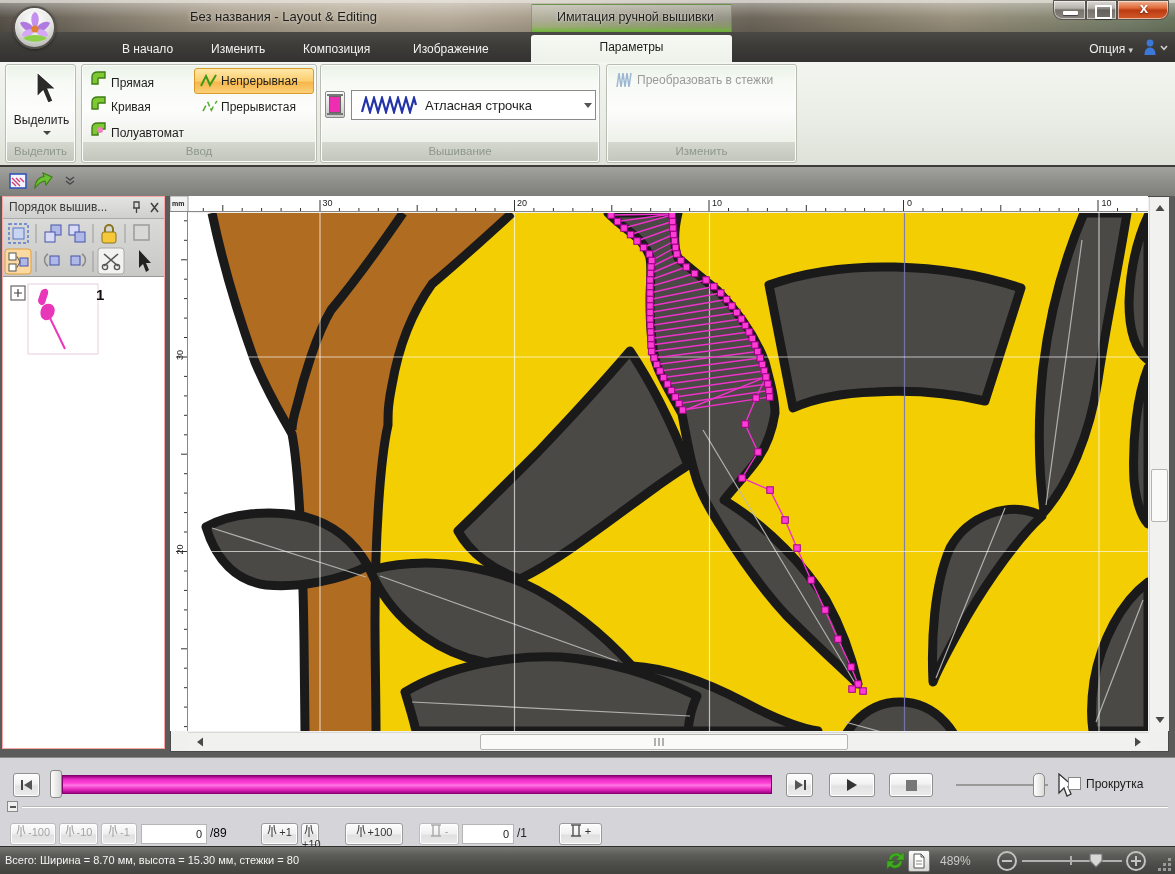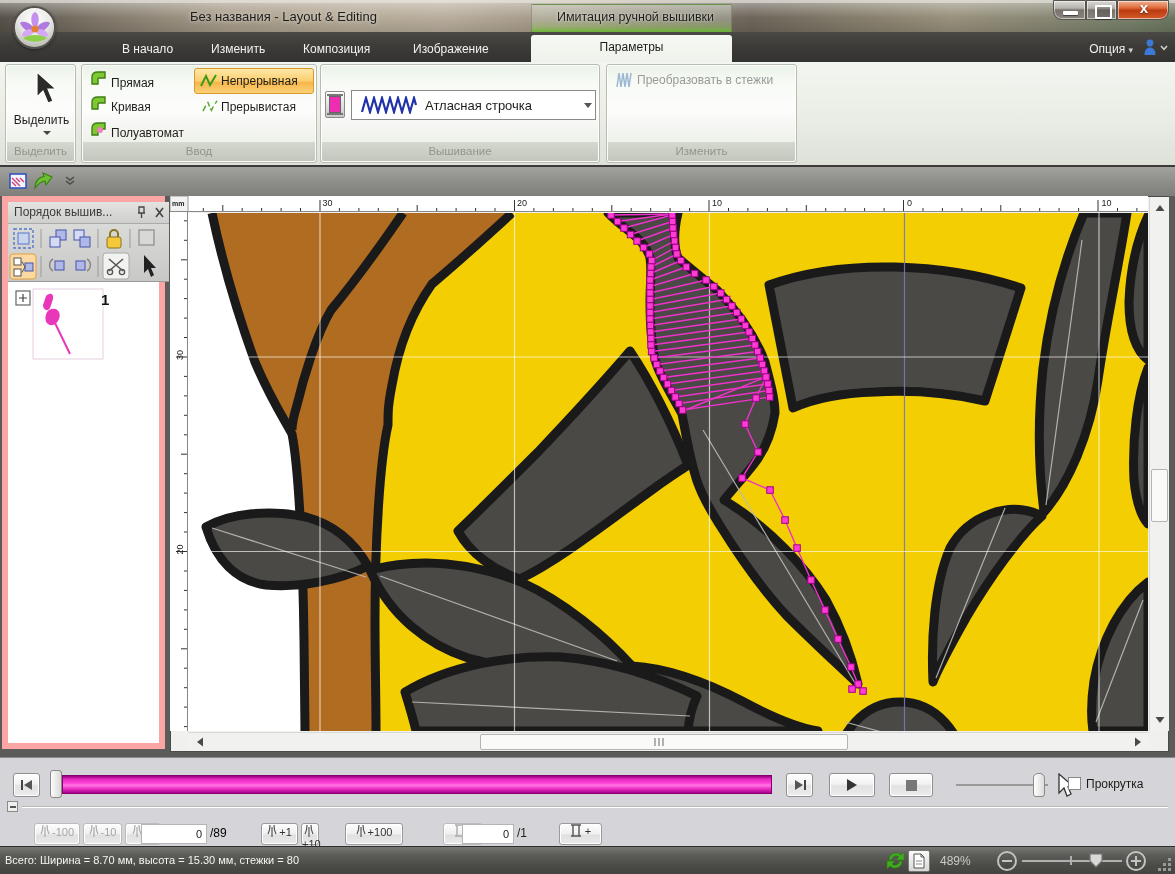--- a/index.html
+++ b/index.html
@@ -53,34 +53,34 @@
 #ribbon .grp .cap { position:absolute; left:1px; right:1px; bottom:1px; height:19px;
   background:linear-gradient(180deg,#d5d8cf,#c2c6bc); border-radius:0 0 2px 2px;
   font-size:11.5px; color:#8f978c; text-align:center; line-height:18px; }
 .ritem { position:absolute; font-size:12px; color:#1e1e1c; white-space:nowrap; }
 
 
 #qat { left:0; top:165px; width:1175px; height:31px;
   background:linear-gradient(180deg,#a2a29e 0%,#8c8c88 55%,#7e7e7a 100%); border-top:2px solid #3c3b39; }
 
 
-#panel { left:2px; top:196px; width:163px; height:553px; background:#fff; border:6px solid #fca5a5; }
+#panel { left:2px; top:196px; width:163px; height:553px; background:#fff; border:1px solid #fca5a5; }
 #panel-hdr { position:absolute; left:0; top:0; width:161px; height:22px;
   background:linear-gradient(180deg,#e3e3e1,#cfcfcd); border-bottom:1px solid #aaa;
   font-size:12px; color:#3a3a38; line-height:21px; padding-left:6px; }
 #panel-tools { position:absolute; left:0; top:22px; width:161px; height:58px;
   background:linear-gradient(180deg,#dadad8,#c8c8c6); border-bottom:1px solid #999; }
 
 
 #playwrap { left:0; top:757px; width:1175px; height:89px; background:#d5d5d9; border-top:1px solid #8a8a88; }
 .pbtn { position:absolute; height:24px; background:linear-gradient(180deg,#fefefe 0%,#f2f2f2 45%,#e2e2e2 55%,#ececec 100%);
   border:1px solid #8f8f8f; border-radius:3px; box-shadow:inset 0 0 0 1px #fff; }
 .sbtn { position:absolute; height:22px; background:linear-gradient(180deg,#fdfdfd 0%,#f0f0f0 48%,#e0e0e0 56%,#eaeaea 100%);
   border:1px solid #9b9b9b; border-radius:3px; font-size:11px; color:#333; text-align:center; box-shadow:inset 0 0 0 1px #fff; }
-.sbtn.dis { color:#a5a5a5; border-color:#bcbcbc;margin-left:24px; }
+.sbtn.dis { color:#a5a5a5; border-color:#bcbcbc; }
 .sedit { position:absolute; height:20px; background:#fff; border:1px solid #b5b5b5; font-size:11px; color:#222; text-align:right; }
 
 
 #status { left:0; top:846px; width:1175px; height:28px;
   background:linear-gradient(180deg,#767672 0%,#5c5c58 30%,#4a4a46 70%,#434341 100%); border-top:1px solid #2e2e2c;padding-left:32px; }
 #status .txt { position:absolute; left:5px; top:7px; font-size:11px; color:#f4f4f2; }
 </style>
 </head>
 <body>
 

